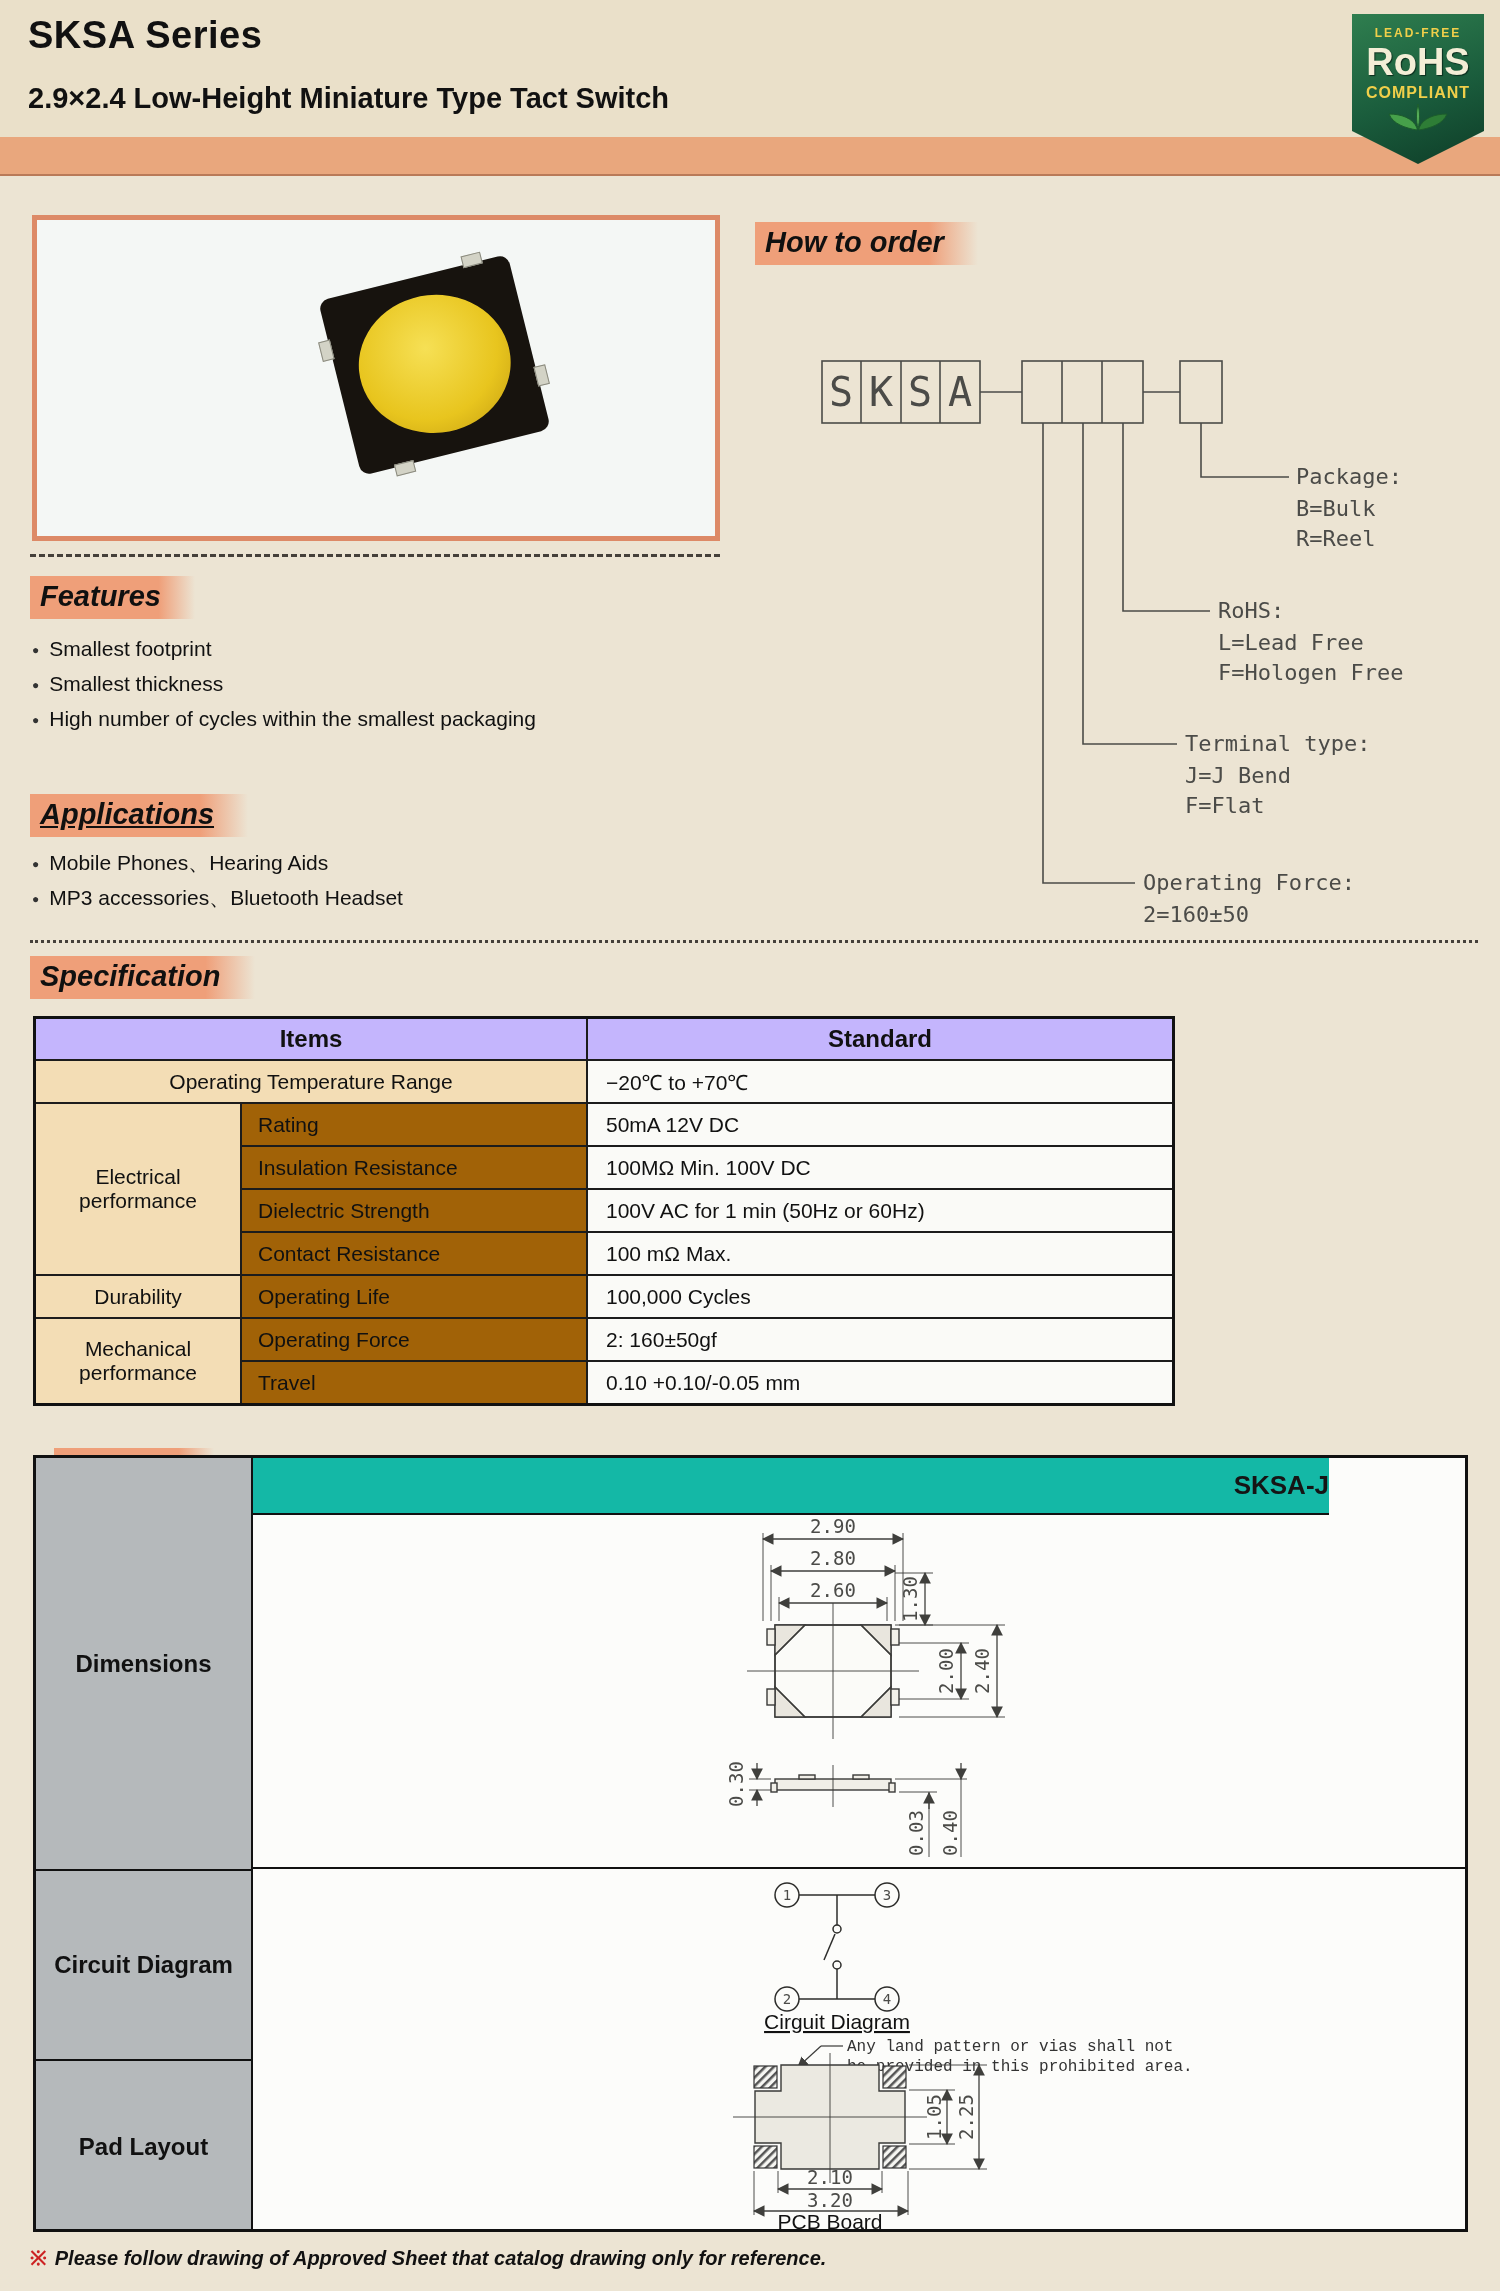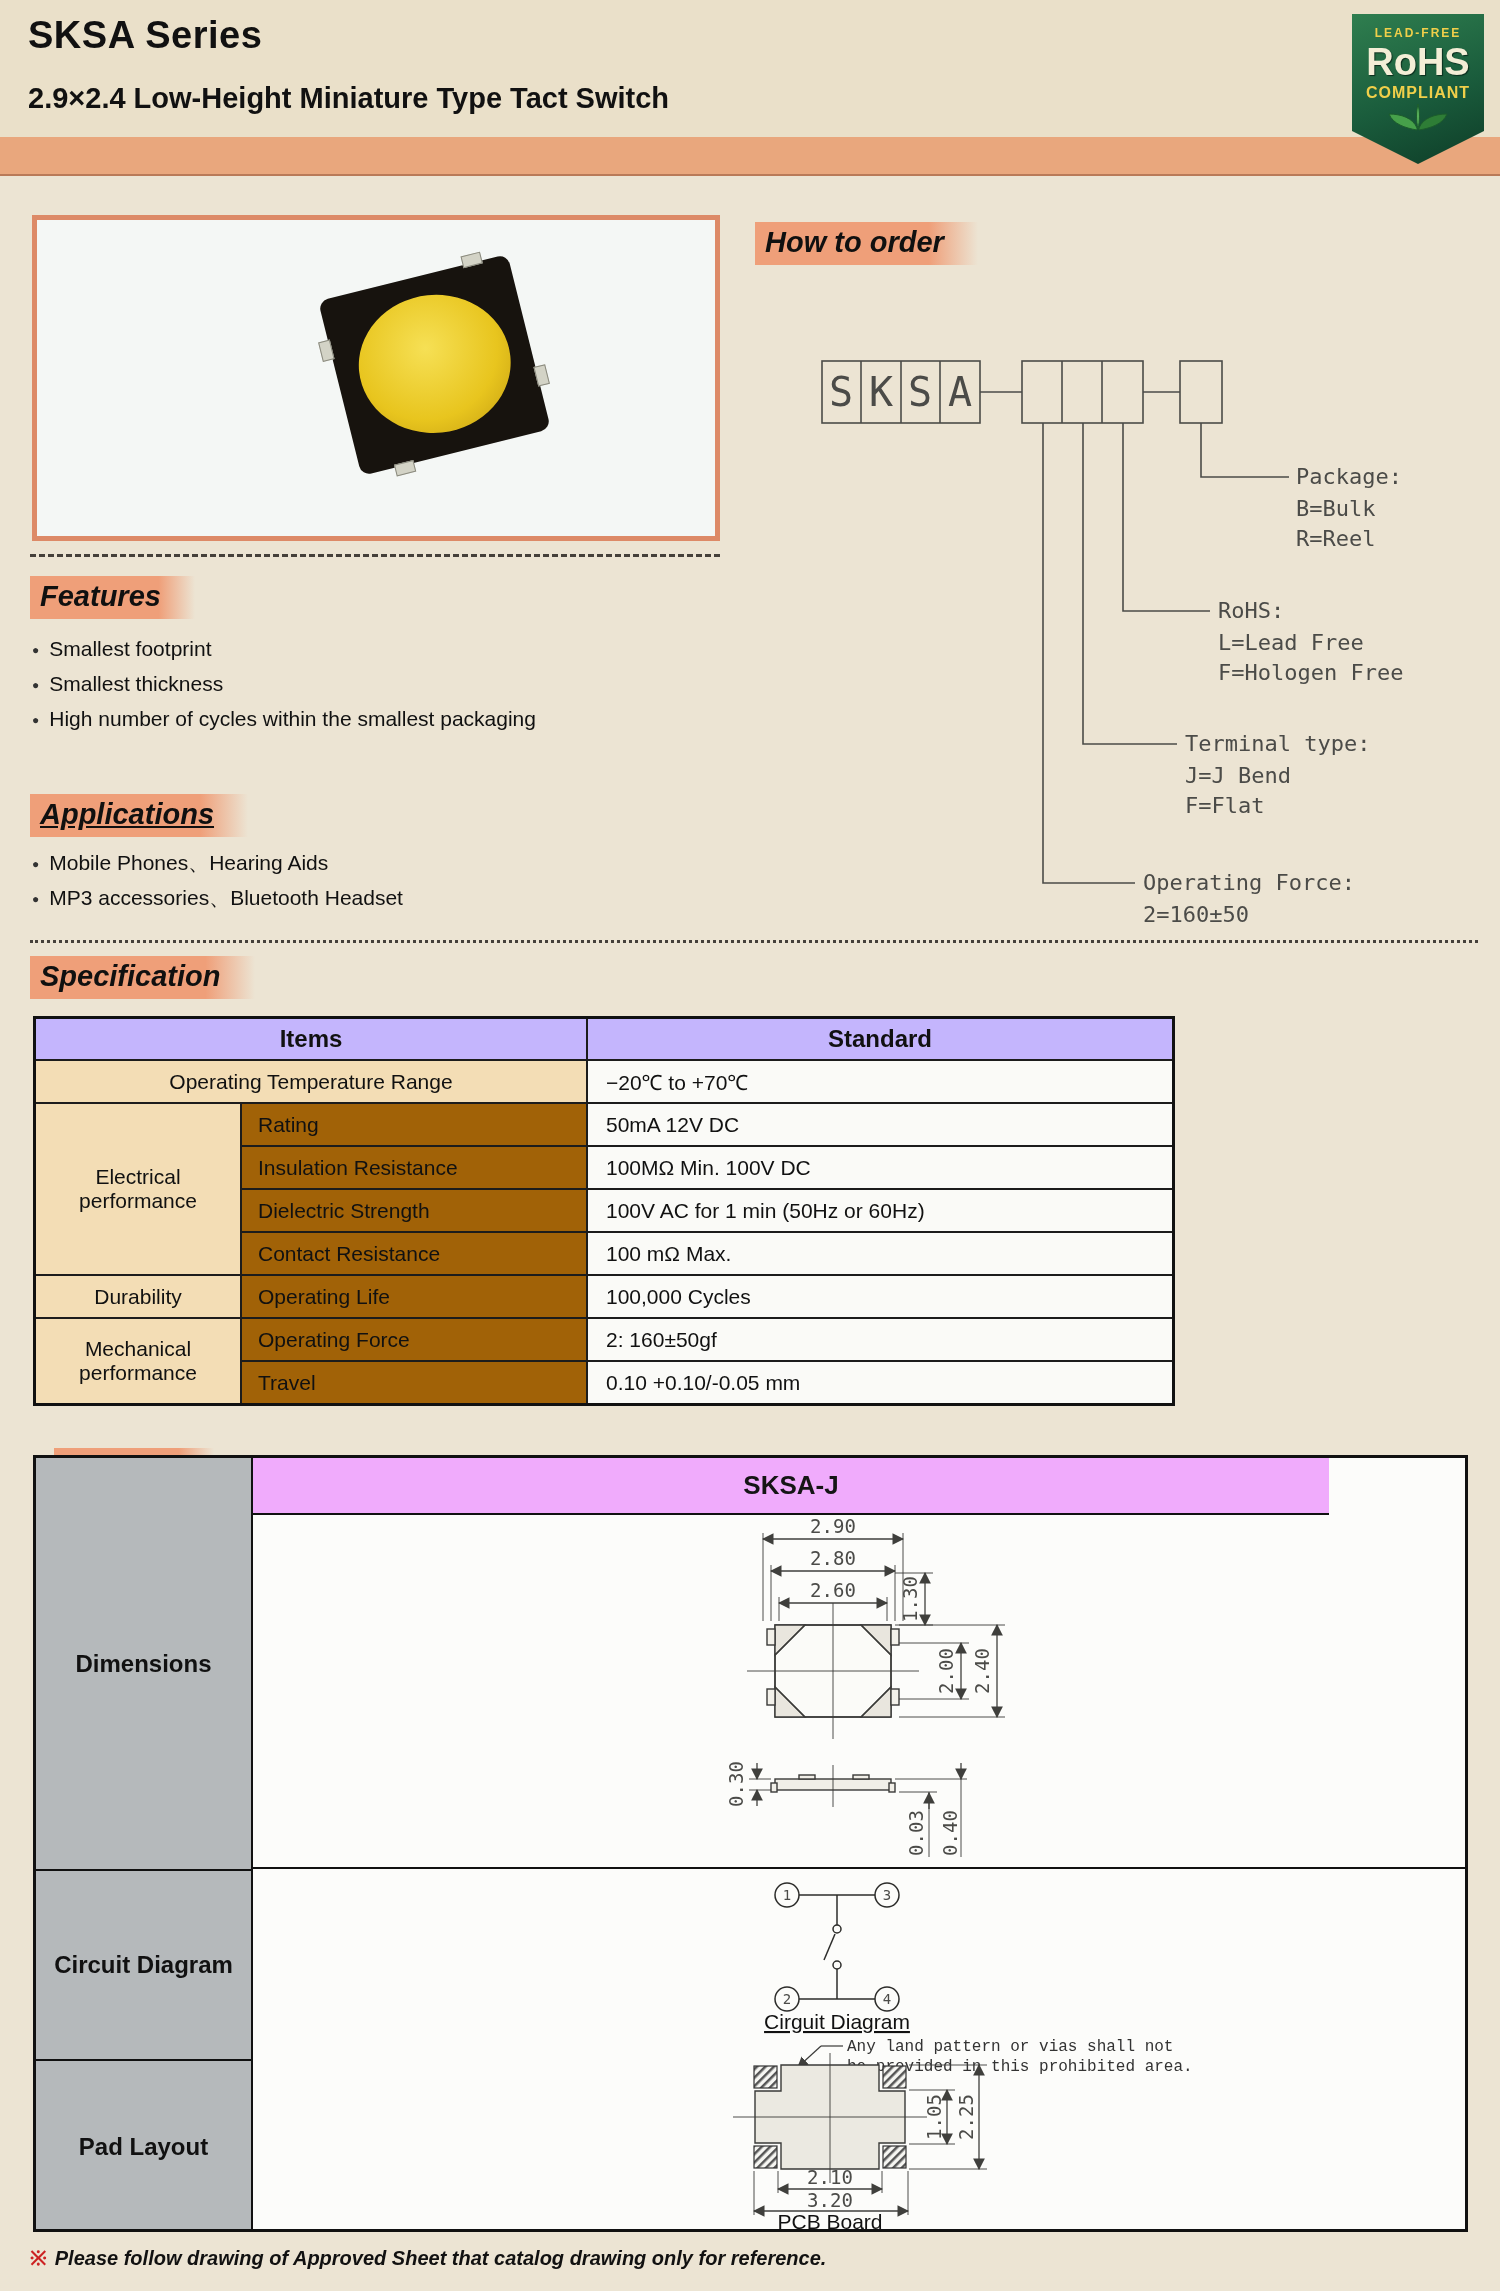--- a/index.html
+++ b/index.html
@@ -61,22 +61,22 @@
   .c-std{background:#fafaf7;text-align:left;padding-left:18px!important;width:560px;}
   
   .diagram-table{position:absolute;left:33px;top:1455px;width:1435px;height:777px;box-sizing:border-box;
     border:3px solid #111;background:#fcfcfa;}
   .dt-leftcol{position:absolute;left:0;top:0;width:217px;height:100%;background:#b5b9bb;border-right:2px solid #111;box-sizing:border-box;}
   .dt-label{position:absolute;left:0;width:215px;display:flex;align-items:center;justify-content:center;
     text-align:center;font-size:24px;font-weight:bold;color:#111;box-sizing:border-box;}
   .dt-l1{top:0;height:413px;border-bottom:2px solid #111;}
   .dt-l2{top:413px;height:190px;border-bottom:2px solid #111;}
   .dt-l3{top:603px;height:171px;}
-  .dt-header{position:absolute;left:217px;top:0;width:1076px;height:57px;background:#f0abfc;border-bottom:2px solid #111;
-    box-sizing:border-box;text-align:center;line-height:55px;font-size:26px;font-weight:bold;}
+  .dt-header{position:absolute;left:217px;top:0;width:1076px;height:57px;background:#14b8a6;border-bottom:2px solid #111;
+    box-sizing:border-box;text-align:right;line-height:55px;font-size:26px;font-weight:bold;}
   .dt-dims{position:absolute;left:217px;top:57px;width:1215px;height:354px;border-bottom:2px solid #111;box-sizing:border-box;}
   .fig{position:absolute;}
   .fig-dims{left:219px;top:59px;}
   .fig-circuit-pad{left:219px;top:413px;}
   
   .footer{position:absolute;left:30px;top:2244px;font-size:20px;font-weight:bold;font-style:italic;color:#111;}
   .footer .mark{color:#cc2222;font-style:normal;margin-right:8px;}
 </style>
 </head>
 <body>

